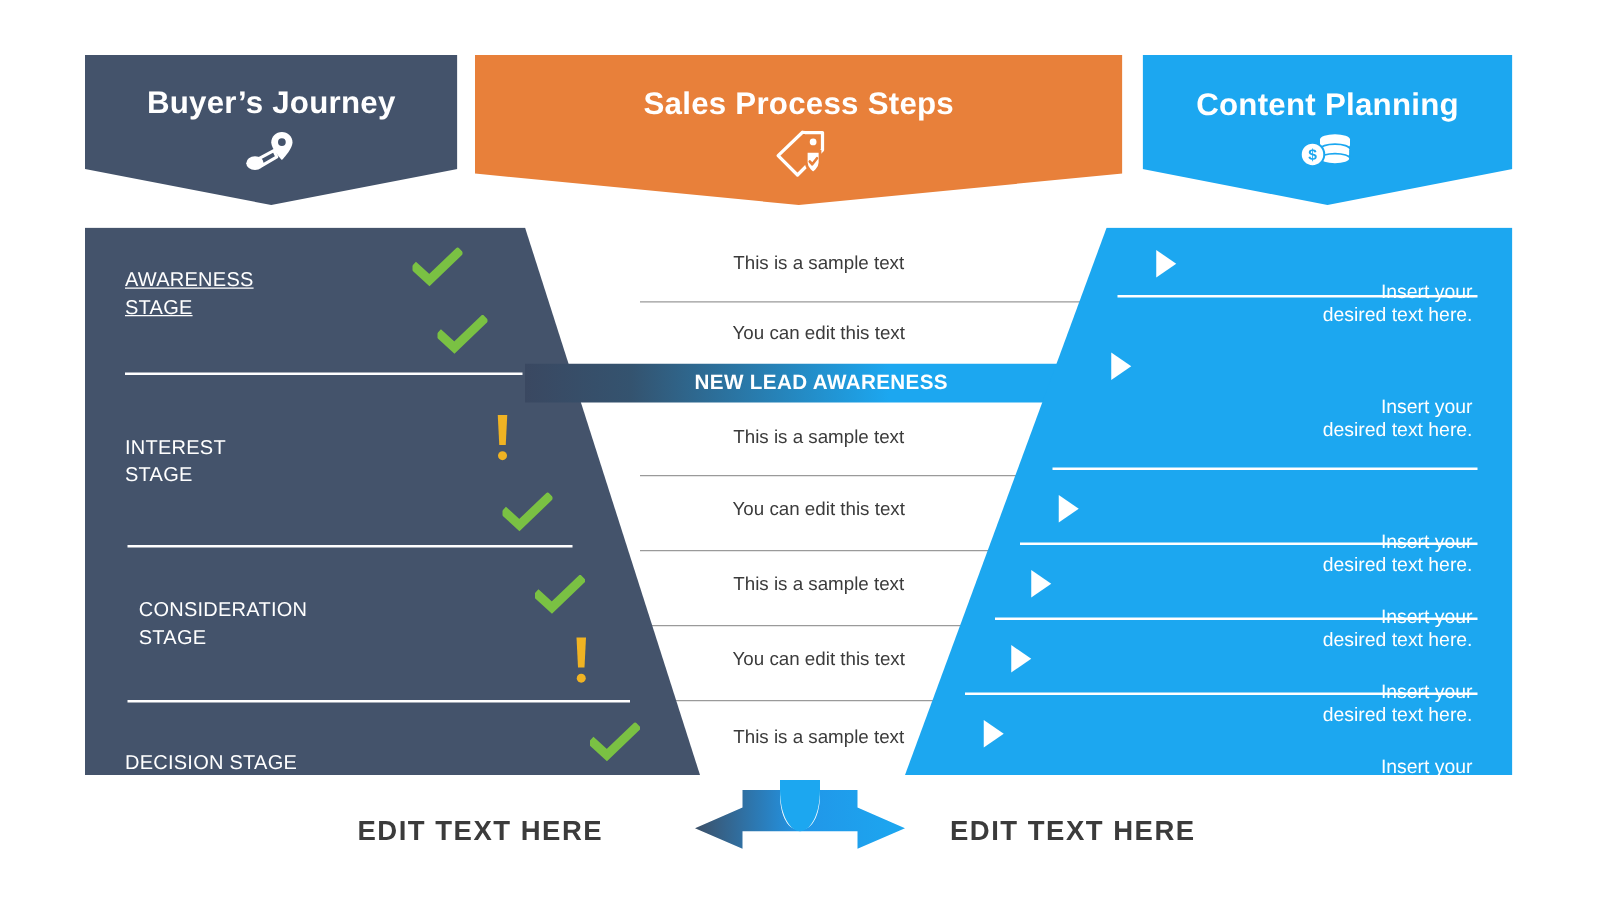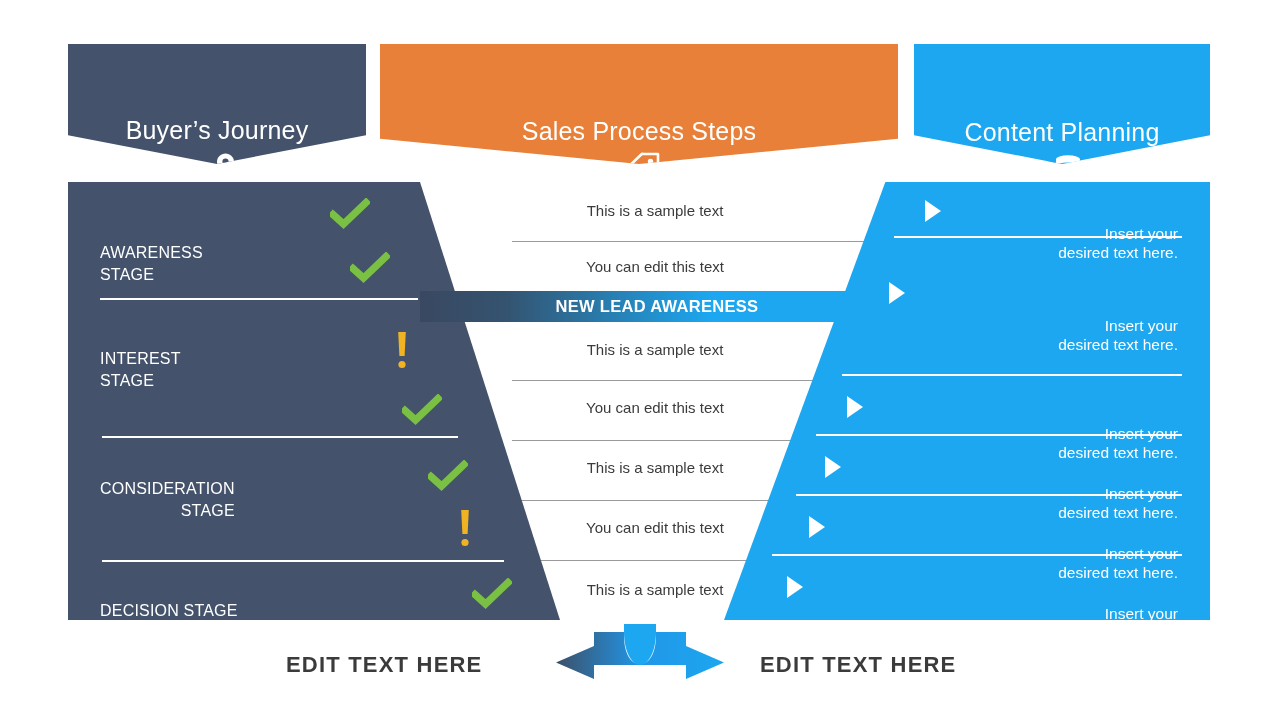--- a/index.html
+++ b/index.html
@@ -27,25 +27,24 @@
   .banner {
     position: absolute;
     display: flex;
     flex-direction: column;
     align-items: center;
     justify-content: flex-start;
     color: #ffffff;
     box-sizing: border-box;
   }
   .banner .btitle {
-    font-weight: normal;
+    font-weight: bold;
     letter-spacing: 0.2px;
     text-align: center;
     white-space: nowrap;
-    margin-top: 48px;
   }
   .banner .bicon {
     margin-top: 6px;
     line-height: 0;
   }
 
   #banner-buyers {
     left: 68px; top: 44px; width: 298px; height: 120px;
     background: #44536B;
     clip-path: polygon(0 0, 100% 0, 100% 76%, 50% 100%, 0 76%);
@@ -254,29 +253,29 @@
       <span class="ctext">You can edit this text</span>
     </div>
     <div class="crow-sep" style="top:378px;"></div>
 
     <div class="crow" style="top:380px;height:56px;">
       <span class="ctext" style="width:150px;">This is a sample text</span>
     </div>
   </div>
 
   <div id="left-funnel">
-    <div class="stage-label" style="left:32px; top:60px;">AWARENESS
+    <div class="stage-label" style="left:32px; top:32px;text-decoration:underline;">AWARENESS
 STAGE</div>
     <div class="stage-div" style="left:32px; top:116px; width:318px;"></div>
 
     <div class="stage-label" style="left:32px; top:166px;">INTEREST
 STAGE</div>
     <div class="stage-div" style="left:34px; top:254px; width:356px;"></div>
 
-    <div class="stage-label" style="left:32px; top:296px;text-align:right;">CONSIDERATION
+    <div class="stage-label" style="left:43px; top:296px;">CONSIDERATION
 STAGE</div>
     <div class="stage-div" style="left:34px; top:378px; width:402px;"></div>
 
     <div class="stage-label" style="left:32px; top:418px;">DECISION STAGE</div>
 
     <div class="mark" style="left:262px; top:16px;">
       <svg width="40" height="32" viewBox="0 0 40 32">
           <path d="M3 16.5 L13.5 26 L36 4.5" fill="none" stroke="#7AC143" stroke-width="7.2" stroke-linecap="square" stroke-linejoin="miter"></path>
         </svg>
     </div>

